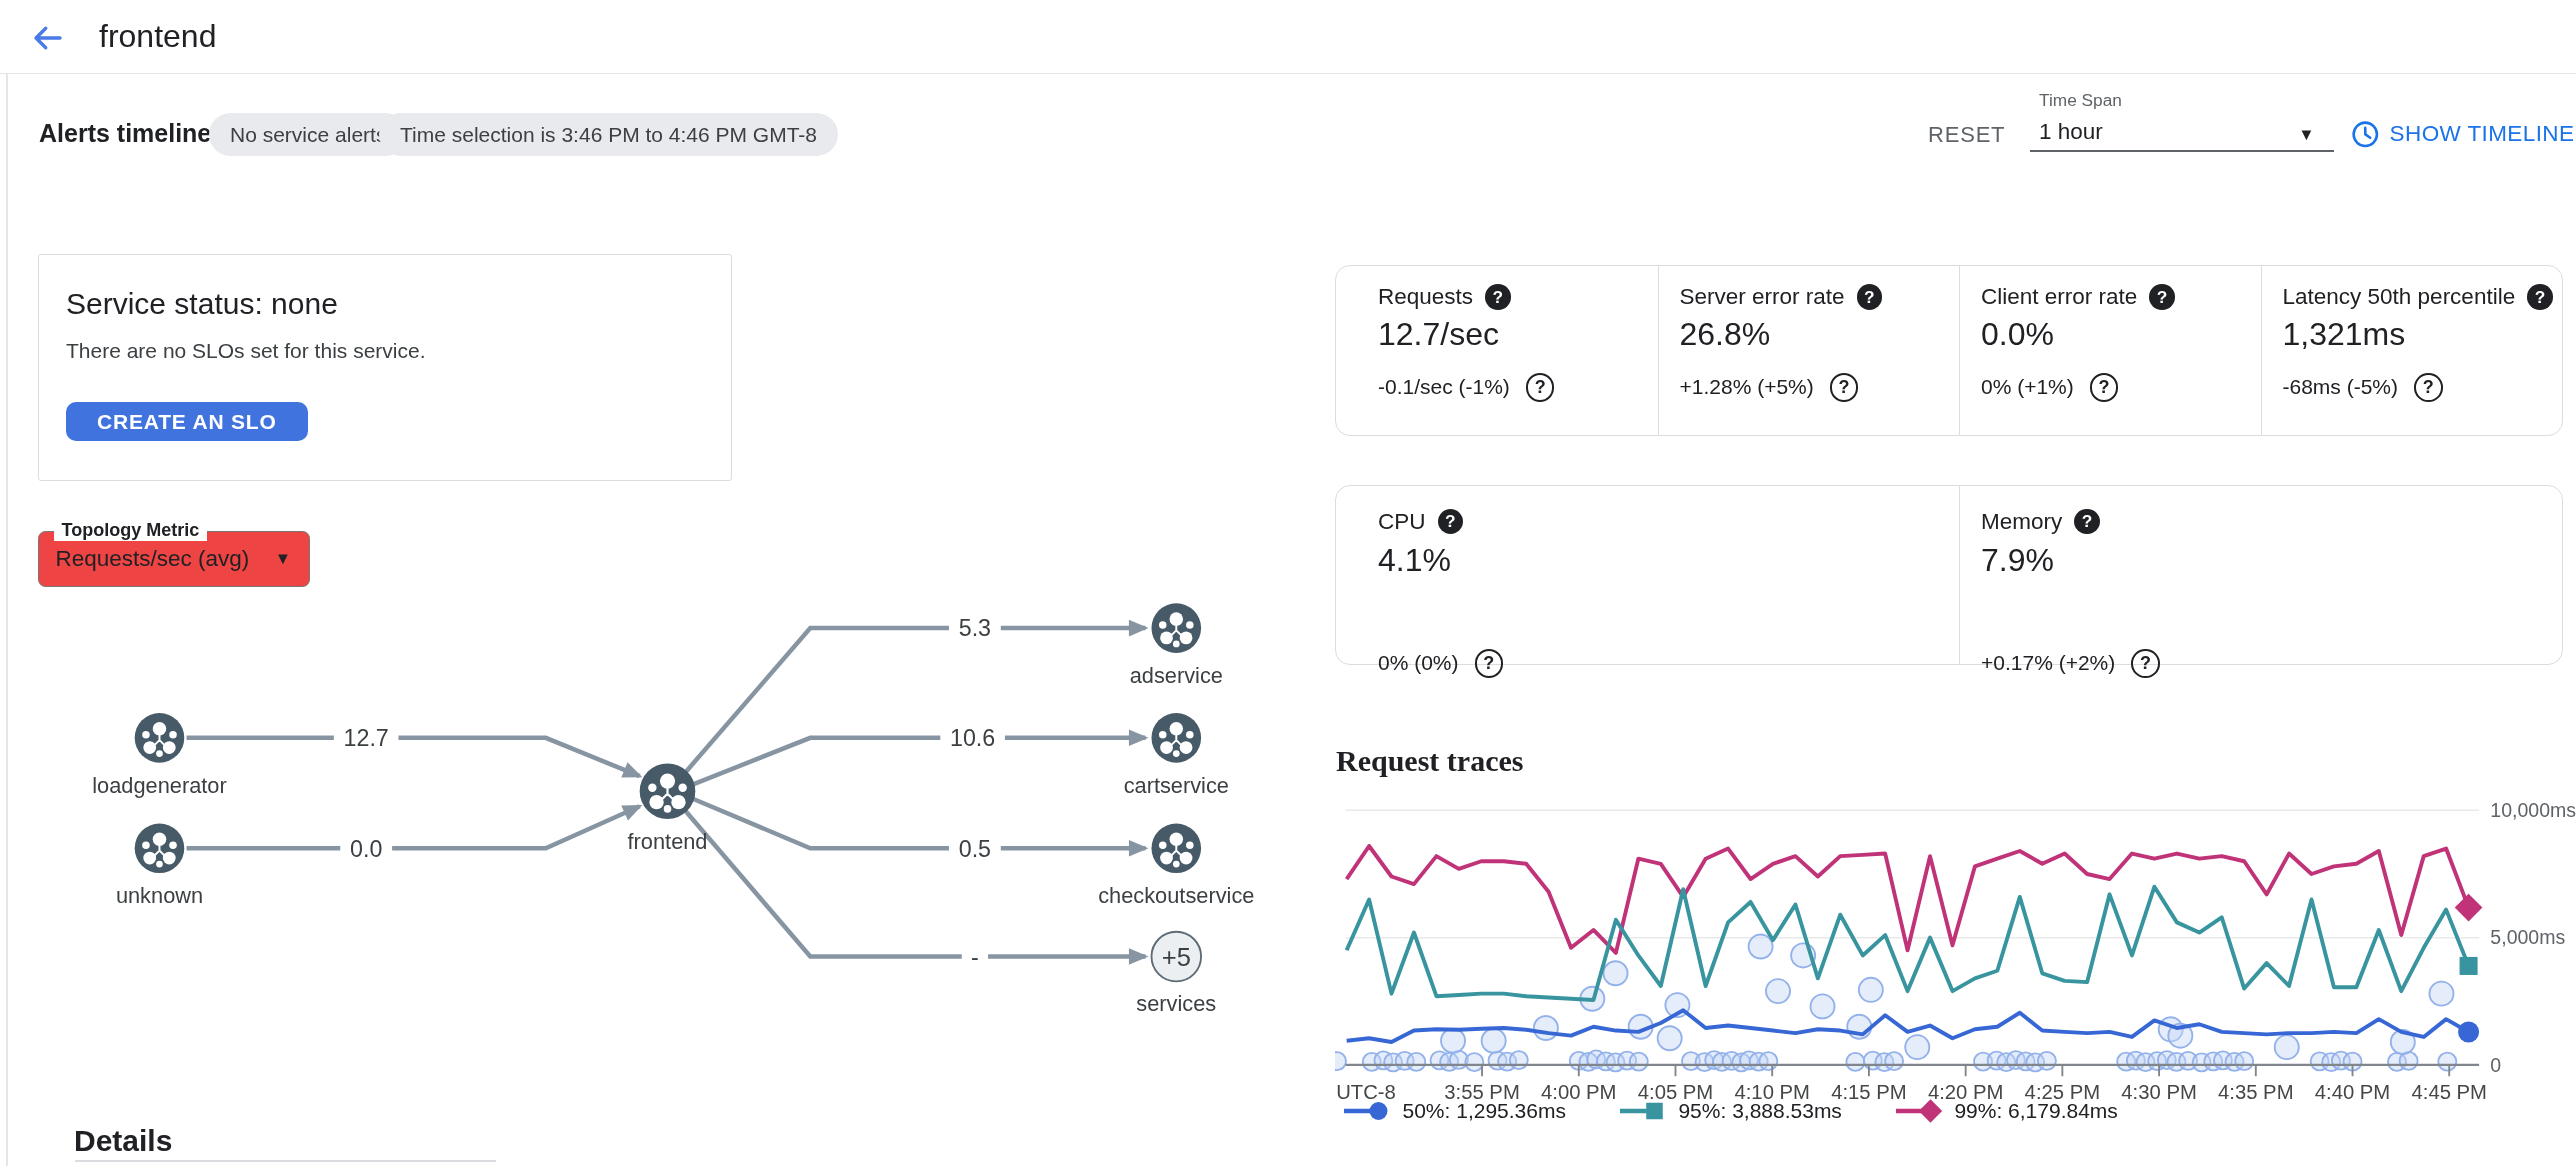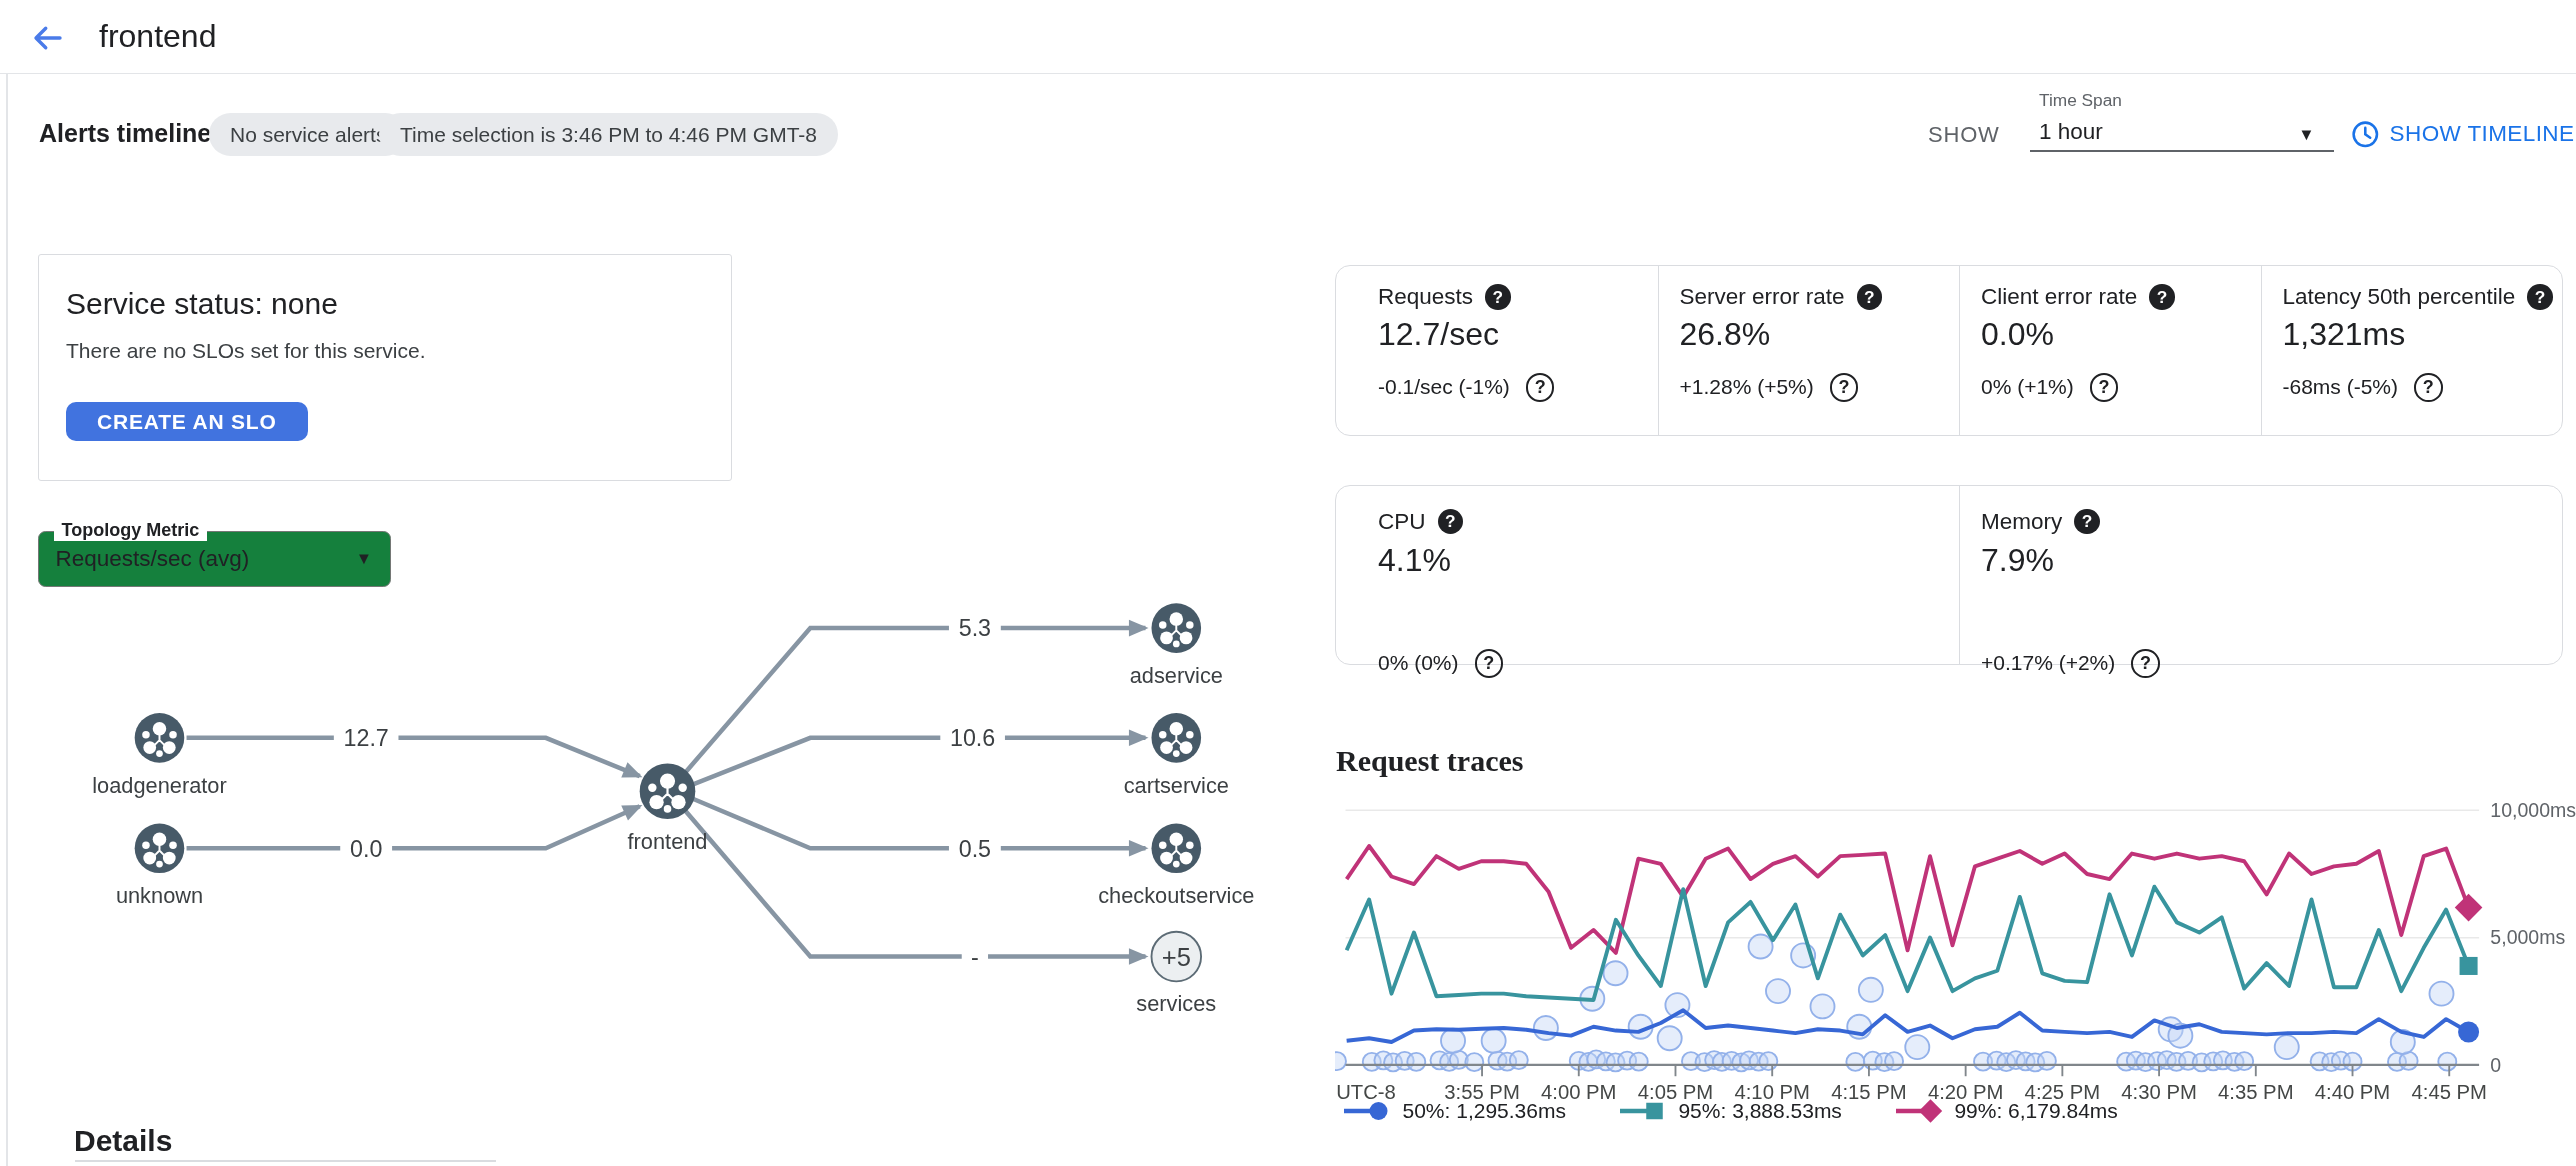--- a/index.html
+++ b/index.html
@@ -32,21 +32,21 @@
 
   
   .status-card { position:absolute; left:38px; top:254px; width:694px; height:227px; border:1.5px solid #dadce0; border-radius:3px; background:#fff; }
   .status-title { position:absolute; left:27px; top:32px; font-size:30px; color:#202124; }
   .status-msg { position:absolute; left:27px; top:84px; font-size:21px; color:#3c4043; }
   .slo-btn { position:absolute; left:27px; top:147px; height:39px; padding:0 31px; background:#4173df; color:#fff;
              border:none; border-radius:10px; font-size:21px; font-weight:600; letter-spacing:0.8px;
              font-family:"Liberation Sans", sans-serif; display:flex; align-items:center; cursor:pointer; }
 
   
-  .topo-select { position:absolute; left:38px; top:531px; width:353px; height:56px; border:1.5px solid #747775; border-radius:7.5px; background:#15803d; cursor:pointer; }
+  .topo-select { position:absolute; left:38px; top:531px; width:272px; height:56px; border:1.5px solid #747775; border-radius:7.5px; background:#ef4444; cursor:pointer; }
   .topo-select-label { position:absolute; left:15px; top:-12px; background:#fff; padding:0 7.5px; font-size:18px; font-weight:600; color:#202124; white-space:nowrap; }
   .topo-select-value { position:absolute; left:16.5px; top:13.5px; font-size:22.5px; color:#202124; }
   .topo-select-caret { position:absolute; right:18px; top:16.5px; font-size:16.5px; color:#202124; }
 
   
   .metric-card { position:absolute; background:#fff; border:1.5px solid #dadce0; border-radius:15px; display:flex; }
   .metric-card.top { left:1335px; top:265px; width:1228px; height:171px; }
   .metric-card.resources { left:1335px; top:485px; width:1228px; height:180px; }
   .metric-col { position:relative; flex:1 1 0; padding-left:21px; }
   .metric-col.first { padding-left:42px; }
@@ -84,21 +84,21 @@
     <svg class="back-btn" viewBox="0 0 48 48">
       <path d="M40 24 H10 M21 11 L8 24 L21 37" fill="none" stroke="#4a7be9" stroke-width="4.5" stroke-linecap="round" stroke-linejoin="round"></path>
     </svg>
     <div class="page-title">frontend</div>
   </div>
   <div class="left-rail"></div>
 
   <div class="alerts-heading">Alerts timeline</div>
   <div class="chip chip-1">No service alerts</div>
   <div class="chip chip-2">Time selection is 3:46 PM to 4:46 PM GMT-8</div>
-  <div class="reset-btn">SHOW</div>
+  <div class="reset-btn">RESET</div>
   <div class="timespan">
     <span class="timespan-label">Time Span</span>
     <span class="timespan-value">1 hour</span>
     <span class="timespan-caret">▼</span>
     <span class="timespan-underline"></span>
   </div>
   <div class="show-timeline">
     <svg width="28.6" height="28.6" viewBox="0 0 38 38">
       <circle cx="19" cy="19" r="15.5" fill="none" stroke="#1a73e8" stroke-width="3.4"></circle>
       <path d="M19 10.5 V19 L25.5 23.5" fill="none" stroke="#1a73e8" stroke-width="3.4" stroke-linecap="round"></path>

